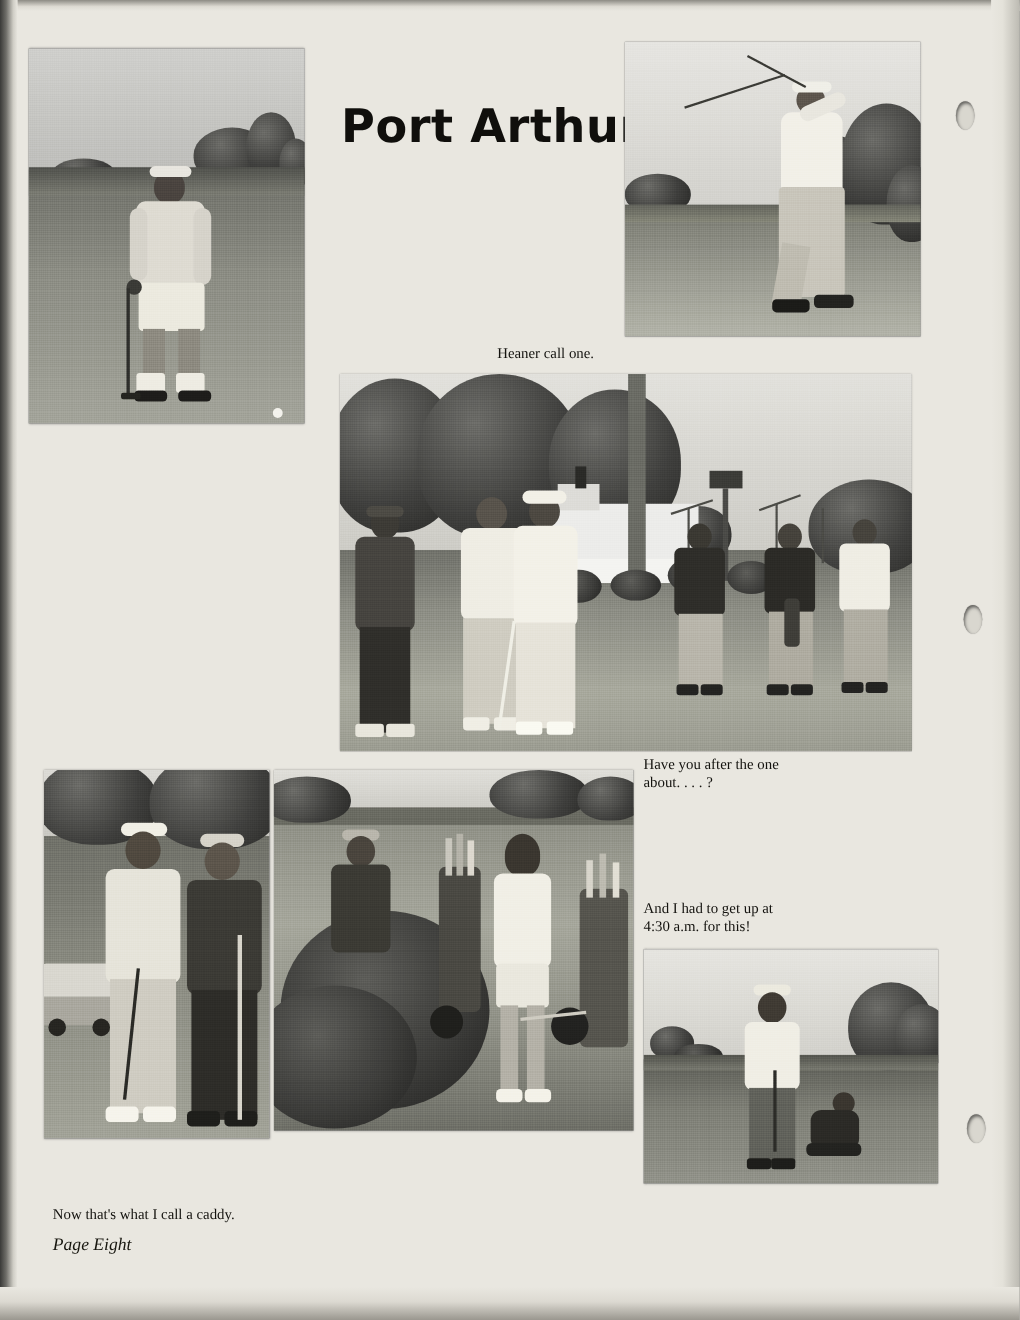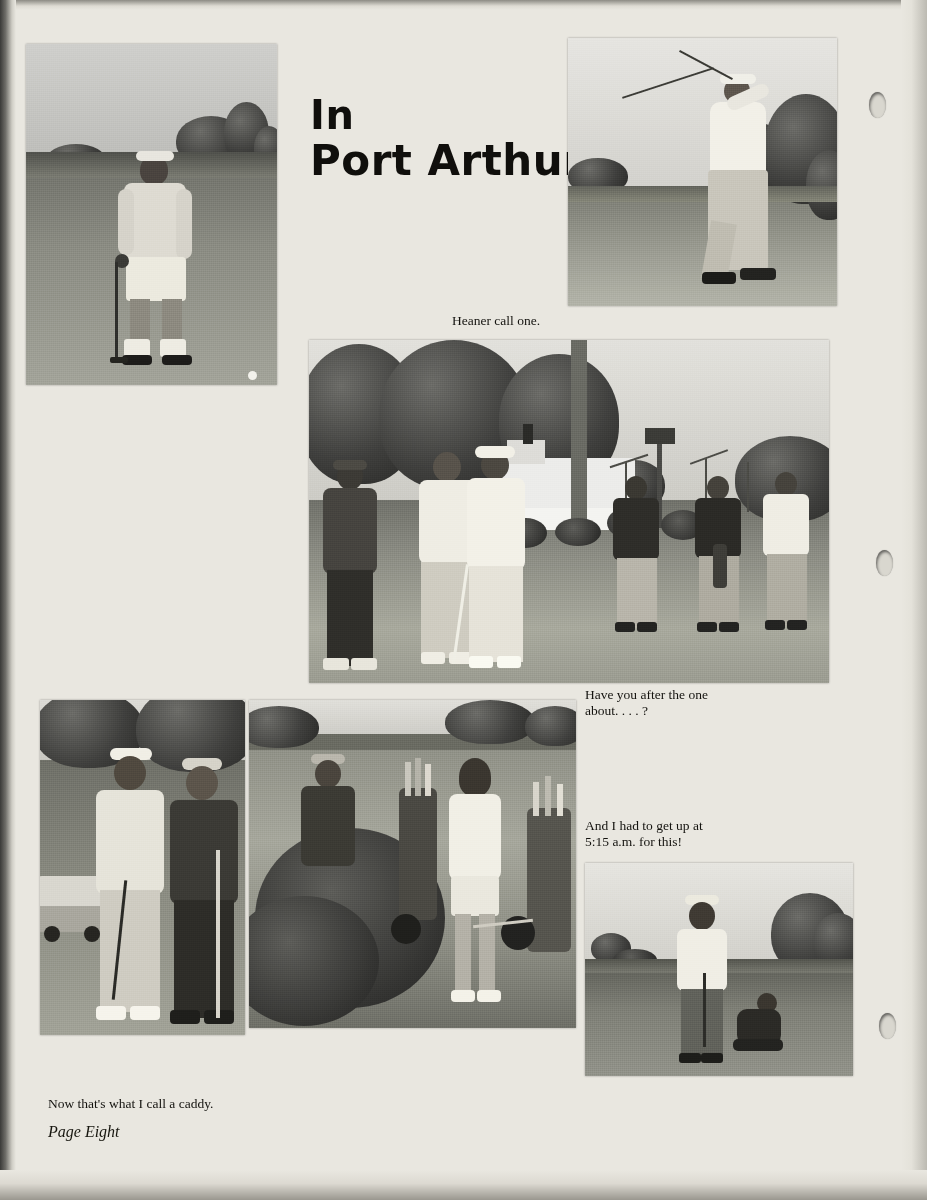--- a/index.html
+++ b/index.html
@@ -121,21 +121,20 @@
   <div class="paper-edge-top"></div>
   <div class="paper-edge-left"></div>
   <div class="paper-edge-right"></div>
   <div class="paper-edge-bottom"></div>
 
   <div class="hole" style="left:869px; top:92px;"></div>
   <div class="hole" style="left:876px; top:550px;"></div>
   <div class="hole" style="left:879px; top:1013px;"></div>
 
   <div class="headline" style="left:310px; top:92px;">
-    <span class="l1">In</span>
     <span class="l2">Port Arthur</span>
   </div>
 
   <div class="photo" style="left:26px; top:44px; width:251px; height:341px;">
     <div class="sky" style="height:120px;background:linear-gradient(to bottom,#cfcfcc,#bdbdb9);"></div>
     <div class="ground" style="height:231px;background:linear-gradient(to bottom,#6e6f68 0%,#8b8c83 40%,#a3a49a 100%);"></div>
     <div class="tree" style="left:150px; top:72px; width:70px; height:50px;"></div>
     <div class="tree" style="left:198px; top:58px; width:45px; height:62px;"></div>
     <div class="tree" style="left:228px; top:82px; width:30px; height:44px;"></div>
     <div class="tree" style="left:20px; top:100px; width:60px; height:32px;"></div>
@@ -264,21 +263,21 @@
       <div style="position:absolute;left:6px;top:148px;width:20px;height:10px;background:#232321;border-radius:3px;"></div>
       <div style="position:absolute;left:28px;top:148px;width:20px;height:10px;background:#232321;border-radius:3px;"></div>
     </div>
     <div style="position:absolute;left:404px;top:204px;width:14px;height:44px;background:#3e3d38;border-radius:4px;"></div>
     <div class="grain"></div>
   </div>
   <div class="caption" style="left:585px; top:687px; width:250px; white-space:pre-line;">Have you after the one
 about. . . . ?</div>
 
   <div class="caption" style="left:585px; top:818px; width:260px; white-space:pre-line;">And I had to get up at
-5:15 a.m. for this!</div>
+4:30 a.m. for this!</div>
 
   <div class="photo" style="left:40px; top:700px; width:205px; height:335px;">
     <div class="sky" style="height:60px;background:linear-gradient(to bottom,#dcdbd6,#c9c8c2);"></div>
     <div class="ground" style="height:275px;background:linear-gradient(to bottom,#6f7068 0%,#8a8b81 45%,#a2a398 100%);"></div>
     <div class="tree" style="left:-6px; top:-10px; width:110px; height:78px;"></div>
     <div class="tree" style="left:96px; top:-16px; width:120px; height:88px;"></div>
     <div style="position:absolute;left:-4px;top:176px;width:66px;height:40px;background:#d9d7cf;border-radius:6px;"></div>
     <div style="position:absolute;left:-4px;top:206px;width:70px;height:26px;background:#a9a79e;"></div>
     <div style="position:absolute;left:4px;top:226px;width:16px;height:16px;border-radius:50%;background:#262521;"></div>
     <div style="position:absolute;left:44px;top:226px;width:16px;height:16px;border-radius:50%;background:#262521;"></div>

